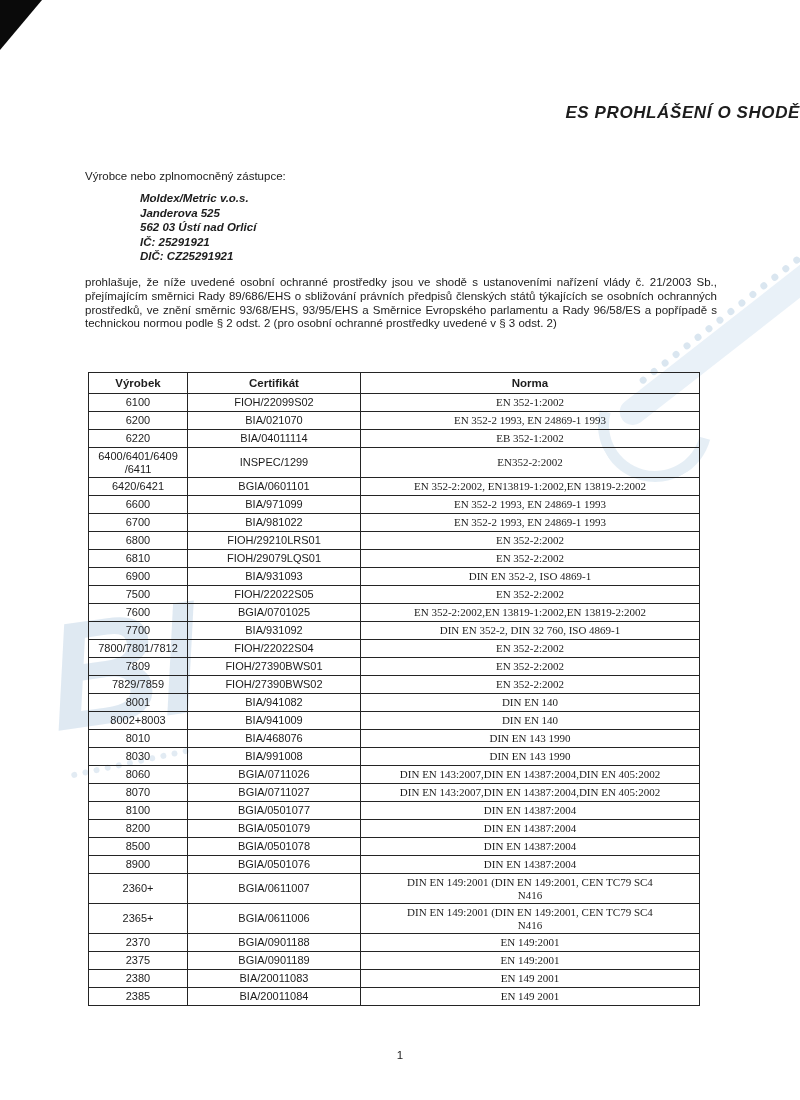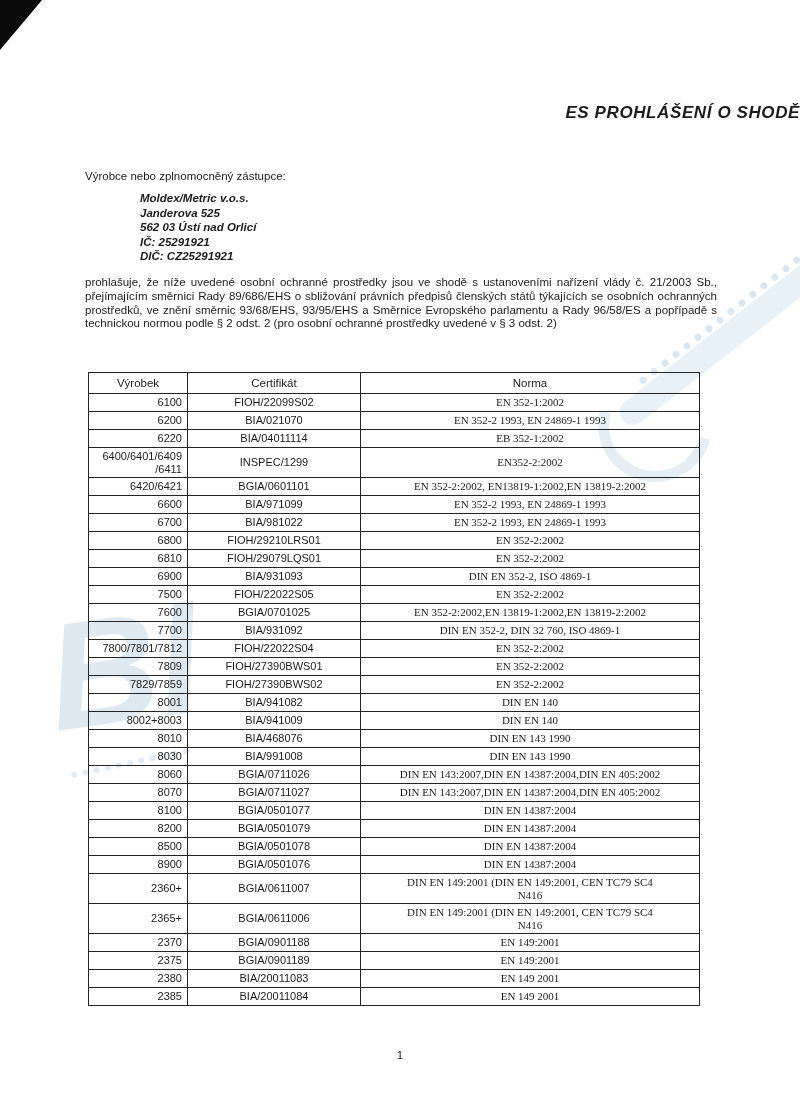--- a/index.html
+++ b/index.html
@@ -83,25 +83,25 @@
     font-size:11px;
   }
   .conformity-table th,.conformity-table td{
     border:1px solid #242424;
     padding:1.5px 5px;
     line-height:13px;
     white-space:pre-line;
     vertical-align:middle;
   }
   .conformity-table th{
-    font-size:11.5px;font-weight:normal;text-align:center;
+    font-size:11.5px;font-weight:bold;text-align:center;
     height:17px;
   }
   .conformity-table td{height:14px;}
-  .conformity-table td:nth-child(1){width:88px;text-align:right;}
+  .conformity-table td:nth-child(1){width:88px;text-align:center;}
   .conformity-table td:nth-child(2){width:162px;text-align:center;}
   .conformity-table td:nth-child(3){text-align:center;font-family:Liberation Serif, serif;}
   .conformity-table tr.tall td{height:40px;vertical-align:bottom;}
   .page-number{
     position:absolute;top:1049px;left:0;width:100%;
     text-align:center;font-size:11.5px;
   }
 </style>
 </head>
 <body>

